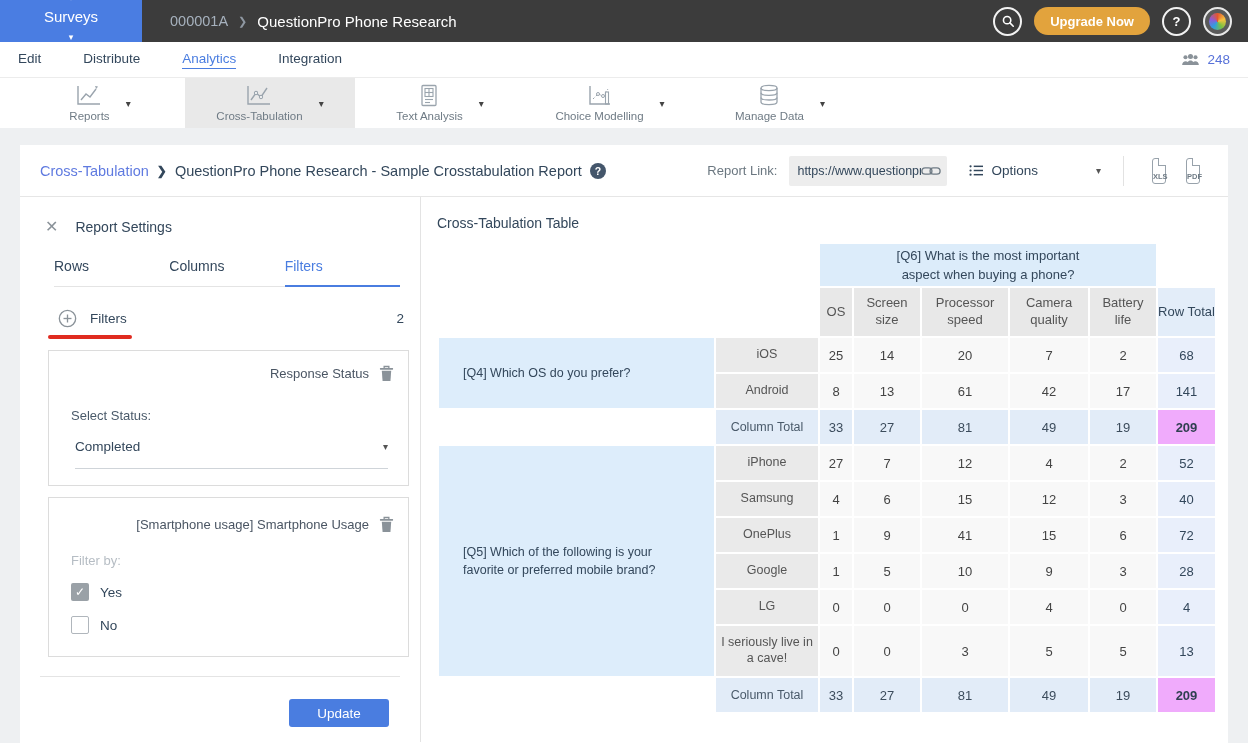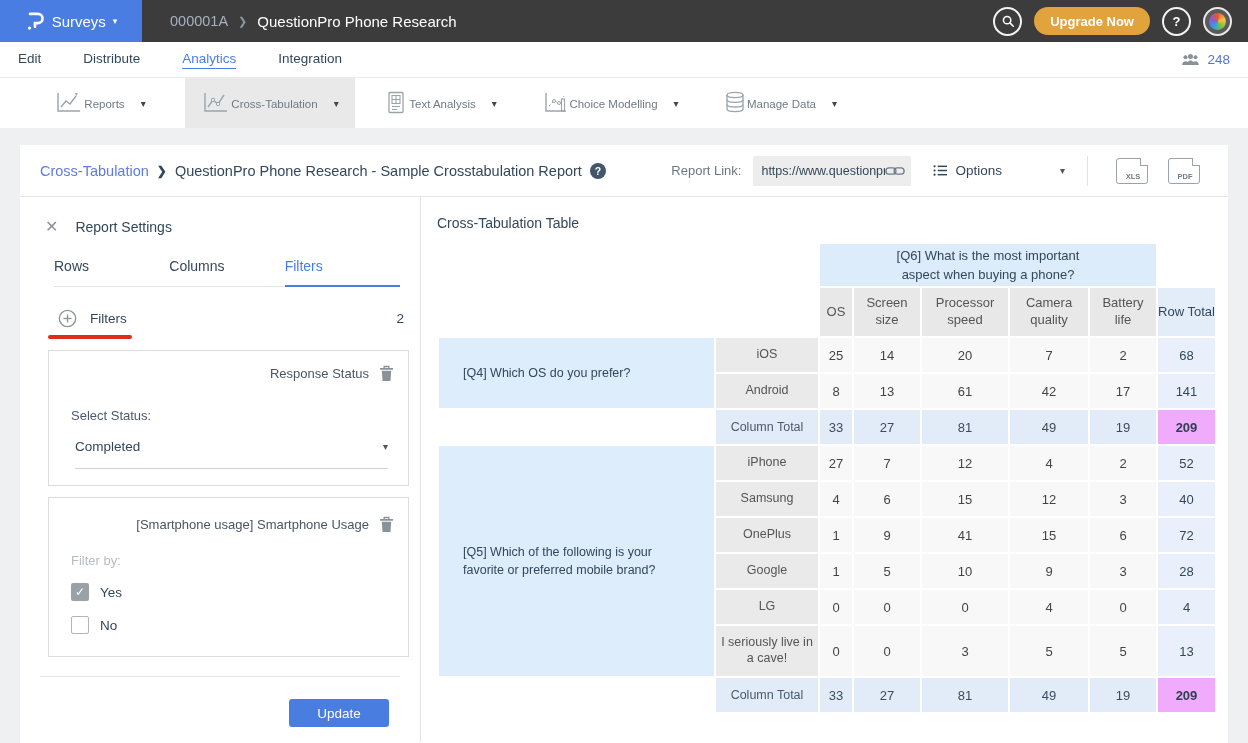--- a/index.html
+++ b/index.html
@@ -2,21 +2,21 @@
 <html><head>
 <meta charset="utf-8">
 <style>
   * { margin:0; padding:0; box-sizing:border-box; }
   html,body { width:1248px; height:743px; }
   body { font-family:"Liberation Sans", sans-serif; background:#eef0f2; overflow:hidden; }
   .page { position:relative; width:1248px; height:743px; }
 
   
   .topbar { height:42px; background:#3c3c3c; display:flex; align-items:center; }
-  .logo-block { width:142px; height:42px; background:#4a7de2; display:flex; align-items:center; justify-content:center; gap:7px; cursor:pointer; }
+  .logo-block { width:142px; height:42px; background:#4a7de2; display:flex; align-items:center; justify-content:center; gap:7px; cursor:pointer;flex-direction:column; }
   .logo-block .plabel { color:#fff; font-size:15px; }
   .logo-block .caret { color:#fff; font-size:9px; }
   .tb-crumb { display:flex; align-items:center; gap:10px; margin-left:28px; flex:1; }
   .survey-id { color:#a6b1bd; font-size:14.5px; }
   .tb-chev { color:#8f98a2; font-size:11px; }
   .survey-title { color:#ffffff; font-size:15px; }
   .tb-right { display:flex; align-items:center; gap:12px; margin-right:16px; }
   .circle-btn { width:29px; height:29px; border:2px solid #f2f2f2; border-radius:50%; display:flex; align-items:center; justify-content:center; color:#fff; font-weight:bold; font-size:13px; cursor:pointer; background:transparent; }
   .upgrade-btn { background:#e2a33d; color:#fff; font-size:13px; font-weight:bold; border:none; border-radius:14px; height:28px; padding:0 16px; cursor:pointer; }
   .avatar { width:29px; height:29px; border:2px solid #e8e8e8; border-radius:50%; background:#5a5a5a; position:relative; overflow:hidden; cursor:pointer; }
@@ -26,42 +26,42 @@
   .navbar { height:36px; background:#fff; display:flex; align-items:center; padding:0 18px; border-bottom:1px solid #ececec; }
   .nav-item { font-size:13.5px; color:#33475c; margin-right:42px; cursor:pointer; padding-bottom:2px; }
   .nav-item.active { color:#4a7de0; border-bottom:1px solid #4a7de0; }
   .nav-right { margin-left:auto; display:flex; align-items:center; gap:7px; }
   .nav-count { color:#5872d9; font-size:13.5px; }
 
   
   .toolbar { height:50px; background:#fff; display:flex; padding-left:15px; }
   .tool-item { width:170px; height:50px; display:flex; align-items:center; justify-content:center; gap:16px; cursor:pointer; }
   .tool-item.active { background:#e9e9e9; }
-  .tool-center { display:flex; flex-direction:row; align-items:center; justify-content:center; }
+  .tool-center { display:flex; flex-direction:column; align-items:center; justify-content:center; }
   .tool-label { font-size:11.5px; color:#6f7b85; margin-top:2px; white-space:nowrap; }
   .tool-caret { font-size:10px; color:#444; }
   .gray-gap { height:17px; background:#eef0f2; }
 
   
   .card { position:absolute; left:20px; top:145px; width:1208px; height:598px; background:#fff; }
 
   .report-header { height:52px; border-bottom:1px solid #e6e6e6; display:flex; align-items:center; padding:0 18px 0 20px; }
   .bc-link { color:#5f7ae0; font-size:14.5px; cursor:pointer; }
   .bc-chev { color:#33475b; font-size:12px; font-weight:bold; margin:0 8px; }
   .bc-title { color:#33475b; font-size:14.5px; }
   .help-dot { width:16px; height:16px; border-radius:50%; background:#44566b; color:#fff; font-size:10.5px; font-weight:bold; display:inline-flex; align-items:center; justify-content:center; margin-left:8px; cursor:pointer; }
   .rh-right { margin-left:auto; display:flex; align-items:center; }
   .rl-label { color:#6b7780; font-size:13px; margin-right:12px; }
   .linkbox { width:158px; height:30px; background:#ededed; border-radius:2px; display:flex; align-items:center; padding:0 6px 0 8px; cursor:text; }
   .linkbox .url { font-size:12.5px; color:#33475b; white-space:nowrap; overflow:hidden; flex:1; }
   .opt-group { display:flex; align-items:center; margin-left:22px; cursor:pointer; }
   .opt-label { font-size:13.5px; color:#33475b; margin-left:7px; }
   .opt-caret { font-size:10px; color:#555; margin-left:58px; }
   .vsep { width:1px; height:30px; background:#e2e2e2; margin:0 18px 0 22px; }
-  .doc-ico { position:relative; width:32px; height:26px; border:1.5px solid #98a2ab; border-radius:3px; margin:0 10px; display:block; cursor:pointer; background:#fff;padding-left:8px; }
+  .doc-ico { position:relative; width:14px; height:26px; border:1.5px solid #98a2ab; border-radius:3px; margin:0 10px; display:block; cursor:pointer; background:#fff;padding-left:8px; }
   .doc-ico .doc-label { position:absolute; left:0; right:-2px; bottom:2px; font-style:normal; font-size:7.5px; font-weight:bold; color:#6f7b85; text-align:center; letter-spacing:0; }
   .doc-ico::after { content:""; position:absolute; right:-1px; top:-1px; width:7px; height:7px; background:#fff; border-left:1.5px solid #98a2ab; border-bottom:1.5px solid #98a2ab; }
 
   .main { display:flex; height:545px; }
 
   
   .left-panel { width:401px; border-right:1px solid #e3e3e3; position:relative; }
   .panel-head { display:flex; align-items:center; gap:17px; padding:20px 0 0 25px; }
   .close-x { color:#8a9299; font-size:16px; cursor:pointer; }
   .panel-title { color:#33475b; font-size:14px; }

